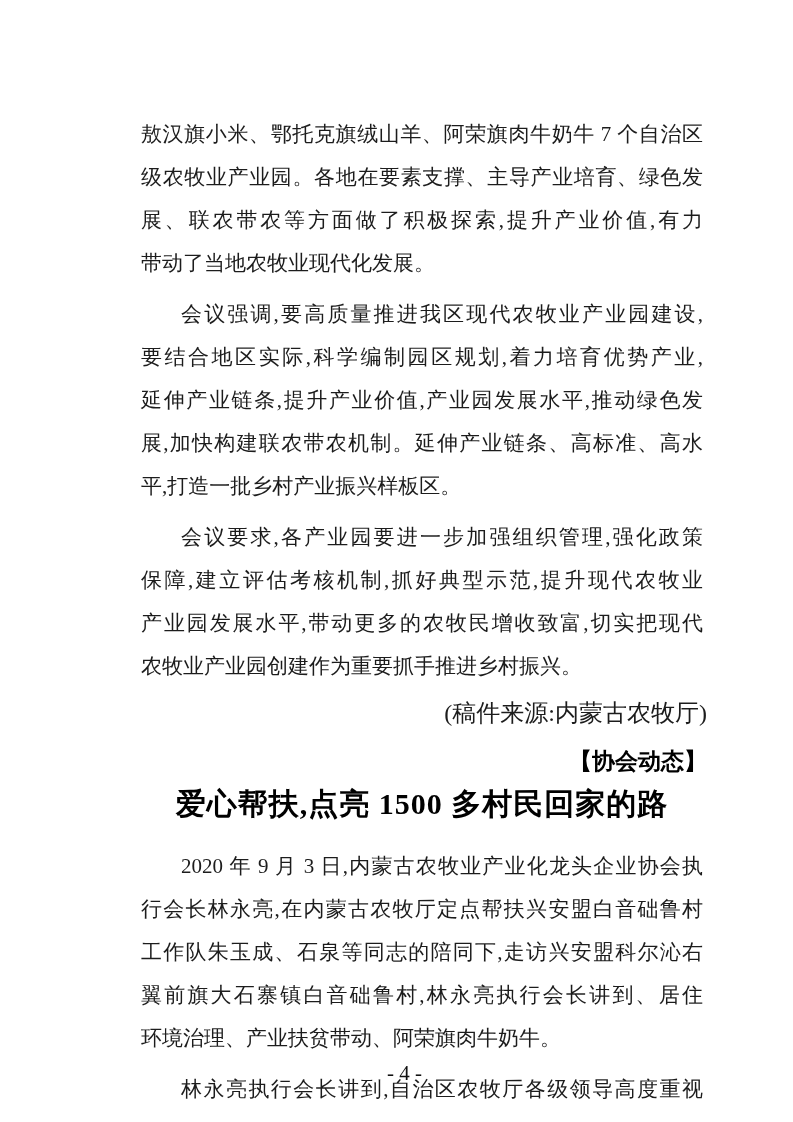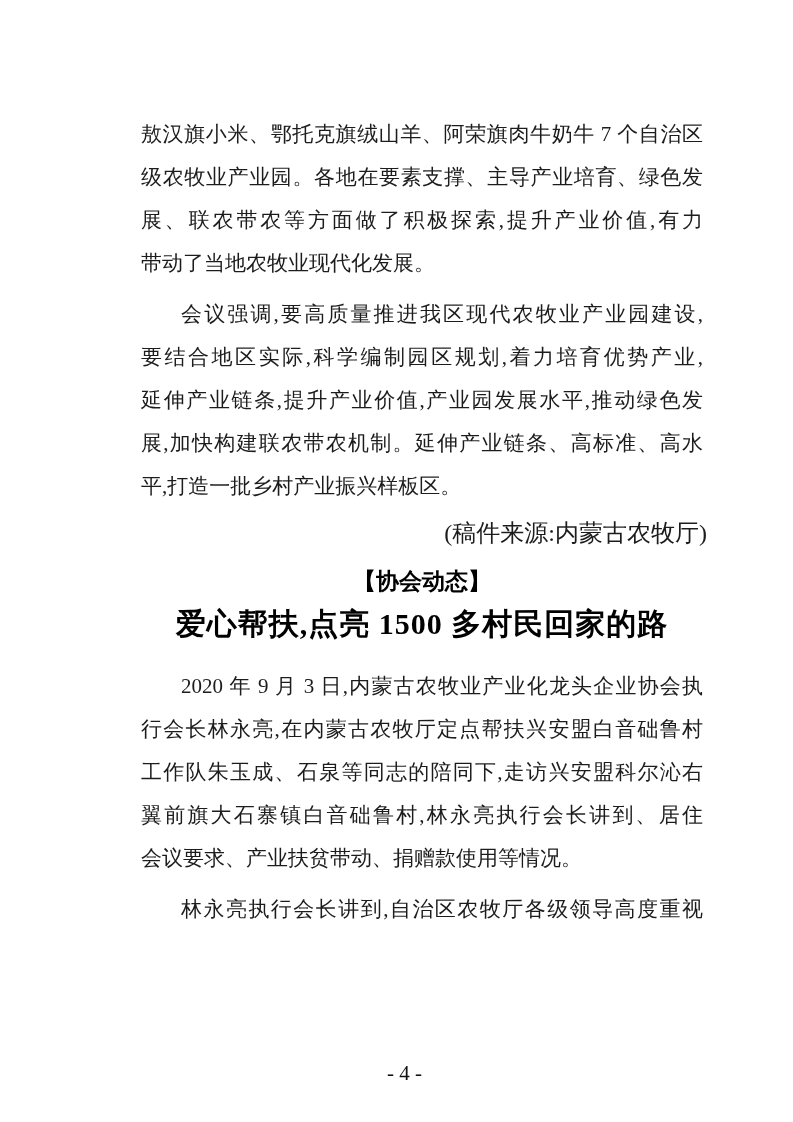--- a/index.html
+++ b/index.html
@@ -39,21 +39,21 @@
     text-align: right;
     color: #1c1c1c;
   }
   .section-heading {
     font-family: "Liberation Sans", "DejaVu Sans", sans-serif;
     font-weight: 600;
     font-size: 23px;
     line-height: 36px;
     height: 36px;
     color: #000000;
-    text-align: center;
+    text-align: right;
   }
   .article-title {
     font-size: 30px;
     font-weight: bold;
     line-height: 50px;
     height: 50px;
     text-align: center;
     letter-spacing: 1px;
     color: #000000;
     margin-bottom: 12px;
@@ -85,34 +85,40 @@
       </div>
 
       <div class="para">
         <div class="line indent">会议强调,要高质量推进我区现代农牧业产业园建设,</div>
         <div class="line">要结合地区实际,科学编制园区规划,着力培育优势产业,</div>
         <div class="line">延伸产业链条,提升产业价值,产业园发展水平,推动绿色发</div>
         <div class="line">展,加快构建联农带农机制。延伸产业链条、高标准、高水</div>
         <div class="line end">平,打造一批乡村产业振兴样板区。</div>
       </div>
 
+      <div class="para">
+        <div class="line indent">会议要求,各产业园要进一步加强组织管理,强化政策</div>
+        <div class="line">保障,建立评估考核机制,抓好典型示范,提升现代农牧业</div>
+        <div class="line">产业园发展水平,带动更多的农牧民增收致富,切实把现代</div>
+        <div class="line end">农牧业产业园创建作为重要抓手推进乡村振兴。</div>
+      </div>
 
       <div class="source-line">(稿件来源:内蒙古农牧厅)</div>
     </section>
 
     <section>
       <div class="section-heading">【协会动态】</div>
       <h1 class="article-title">爱心帮扶,点亮 1500 多村民回家的路</h1>
 
       <div class="para para4">
         <div class="line indent">2020 年 9 月 3 日,内蒙古农牧业产业化龙头企业协会执</div>
         <div class="line">行会长林永亮,在内蒙古农牧厅定点帮扶兴安盟白音础鲁村</div>
         <div class="line">工作队朱玉成、石泉等同志的陪同下,走访兴安盟科尔沁右</div>
         <div class="line">翼前旗大石寨镇白音础鲁村,林永亮执行会长讲到、居住</div>
-        <div class="line end">会议要求、产业扶贫带动、捐赠款使用等情况。</div>
+        <div class="line end">环境治理、产业扶贫带动、阿荣旗肉牛奶牛。</div>
       </div>
 
       <div class="para">
         <div class="line indent">林永亮执行会长讲到,自治区农牧厅各级领导高度重视</div>
       </div>
     </section>
 
   </div>
 
   <div class="page-footer">- 4 -</div>

